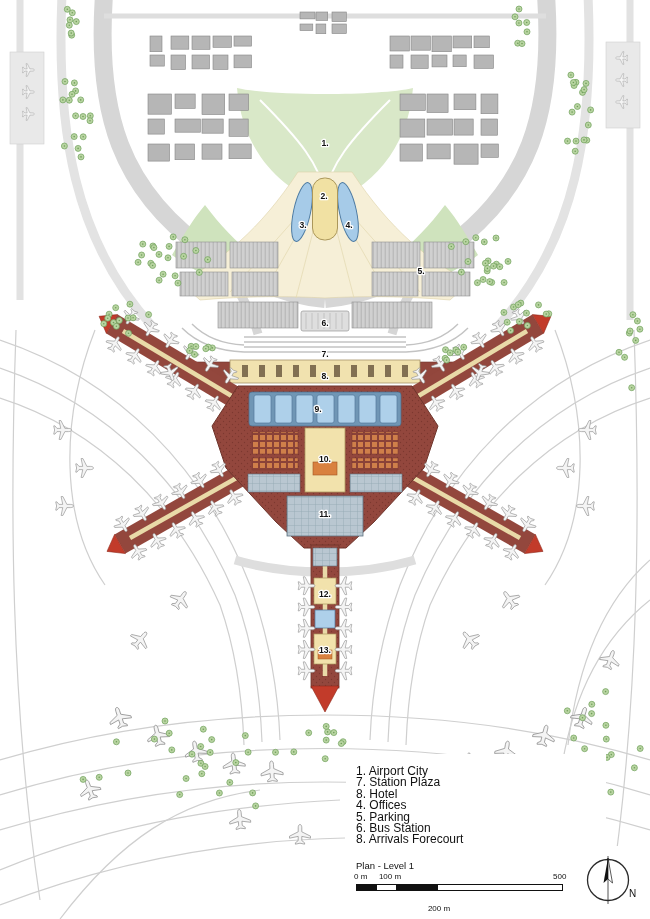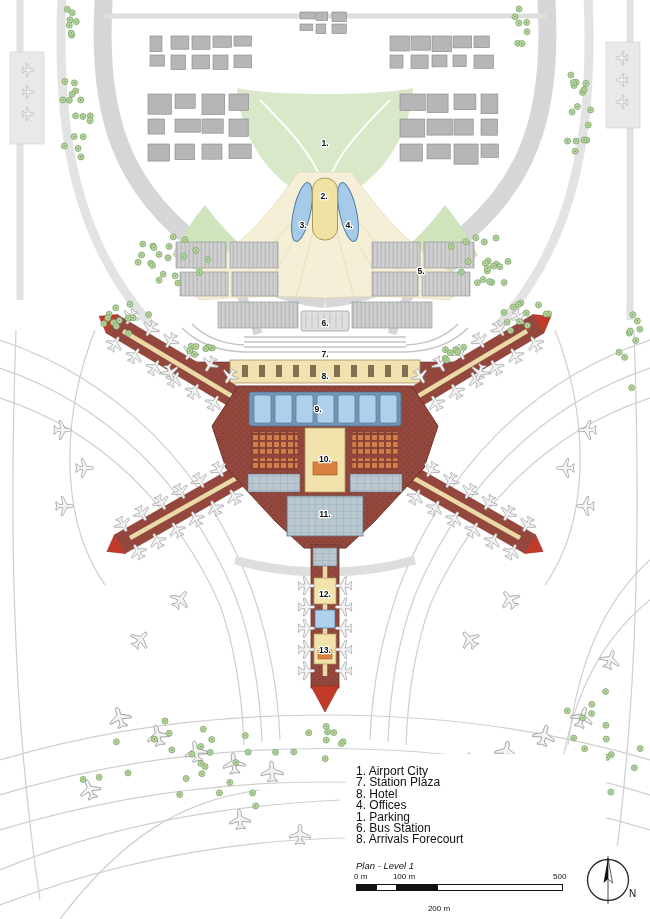--- a/index.html
+++ b/index.html
@@ -5,25 +5,25 @@
   html,body{margin:0;padding:0;background:#fff;}
   .canvas{position:relative;width:650px;height:919px;background:#ffffff;overflow:hidden;
           font-family:"Liberation Sans",sans-serif;}
   .canvas svg.plan{position:absolute;left:0;top:0;}
   .bld{fill:#b6b6b6;stroke:#868686;stroke-width:.6;}
   .plbl{font-size:8.6px;font-weight:bold;fill:#111;text-anchor:middle;
         paint-order:stroke;stroke:#ffffff;stroke-width:2.6px;stroke-linejoin:round;}
   .legend{position:absolute;left:356px;top:766px;display:flex;gap:24px;}
   .legend ul{list-style:none;margin:0;padding:0;font-size:12px;color:#111;
              line-height:11.4px;white-space:nowrap;}
-  .plan-title{position:absolute;left:356px;top:860px;font-size:9.5px;color:#111;font-style:italic;}
+  .plan-title{position:absolute;left:356px;top:860px;font-size:9.5px;color:#111;}
   .scale-labels{position:absolute;left:356px;top:872px;width:230px;height:10px;font-size:8px;color:#111;}
   .scale-labels span{position:absolute;top:0;}
   .sl0{left:-2px;}
-  .sl1{left:48px;transform:translateX(-50%);}
+  .sl1{left:34px;transform:translateX(-50%);}
   .sl2{left:83px;transform:translateX(-50%);margin-top:32px;}
   .sl3{left:208px;transform:translateX(-50%);}
   .scalebar{position:absolute;left:356px;top:884px;display:flex;height:7px;}
   .scalebar .seg{height:7px;box-sizing:border-box;border:1px solid #111;}
   .scalebar .seg + .seg{margin-left:-1px;}
   .seg.b{background:#111;} .seg.w{background:#fff;}
   .s0{width:21px;} .s1{width:21px;} .s2{width:42px;} .s3{width:126px;}
   .compass{position:absolute;left:584px;top:852px;}
   .north-label{position:absolute;left:629px;top:888px;font-size:10px;color:#111;}
 </style>
@@ -558,21 +558,21 @@
     <text class="plbl" x="325" y="653">13.</text>
   </g>
 </svg>
 
 <div class="legend">
   <ul>
     <li>1. Airport City</li>
     <li>7. Station Plaza</li>
     <li>8. Hotel</li>
     <li>4. Offices</li>
-    <li>1. Parking</li>
+    <li>5. Parking</li>
     <li>6. Bus Station</li>
     <li>8. Arrivals Forecourt</li>
   </ul>
 </div>
 
 <div class="plan-title">Plan - Level 1</div>
 
 <div class="scale-labels">
   <span class="sl0">0 m</span>
   <span class="sl1">100 m</span>

